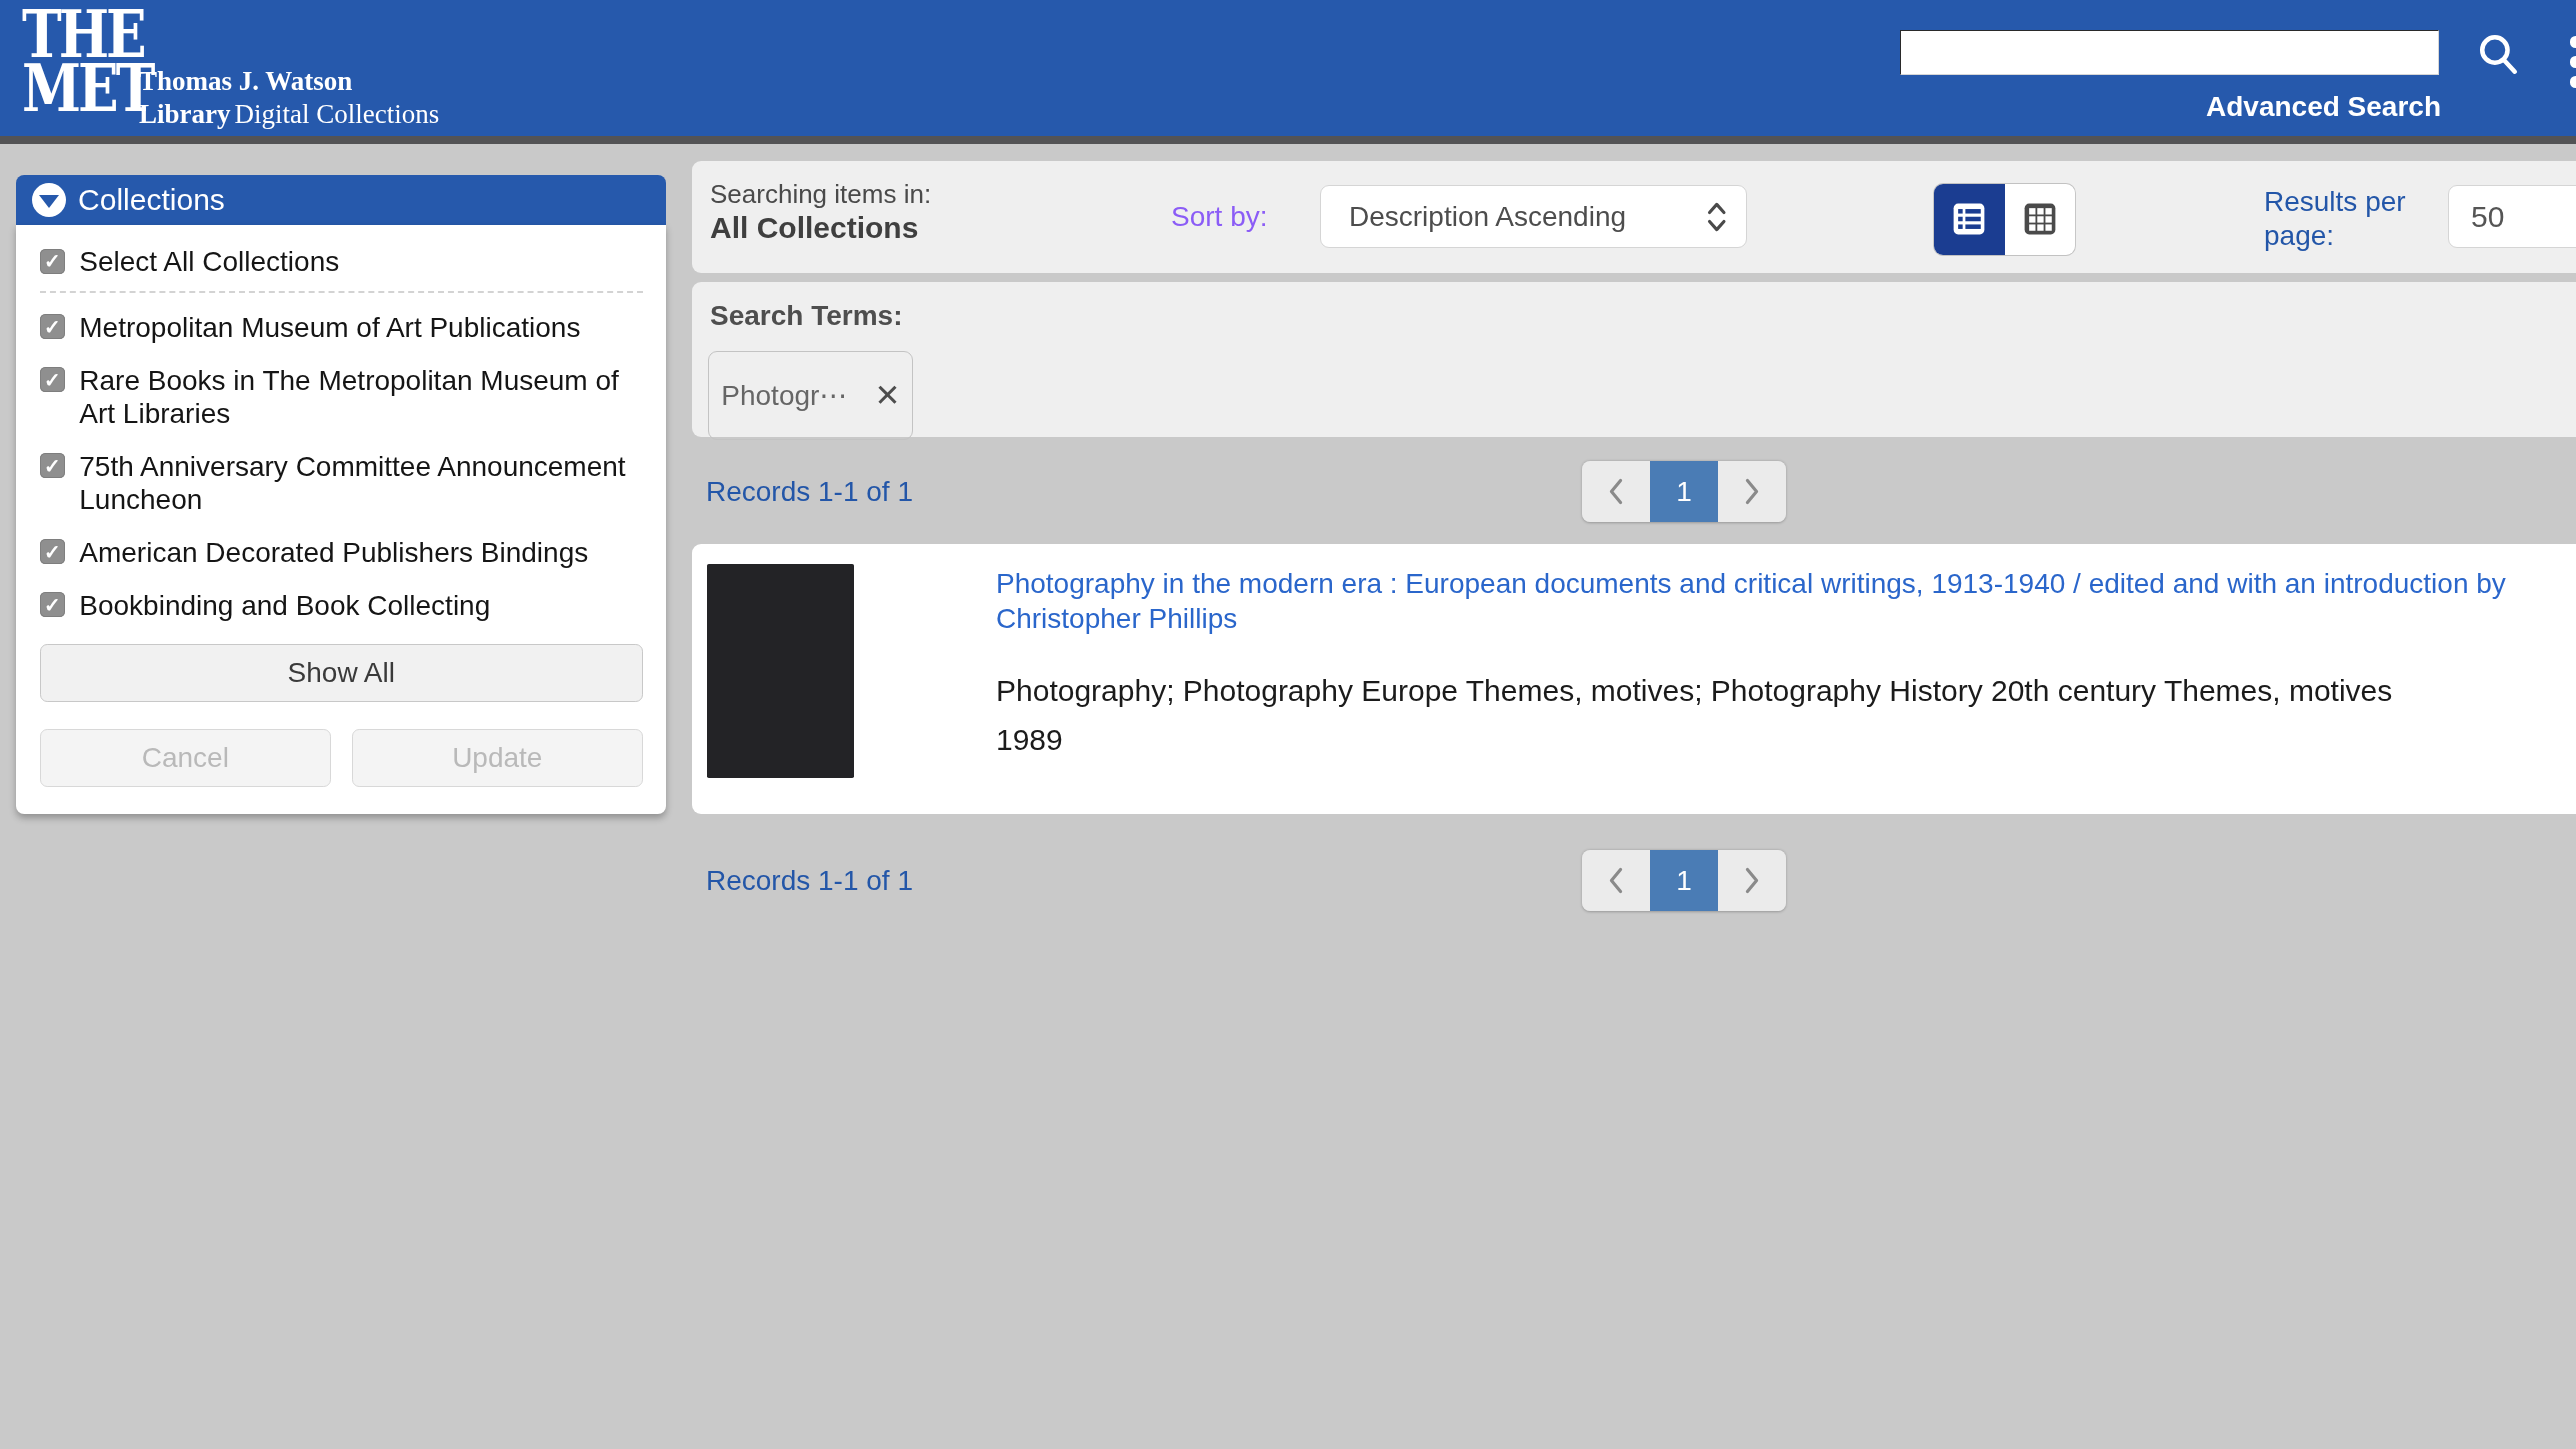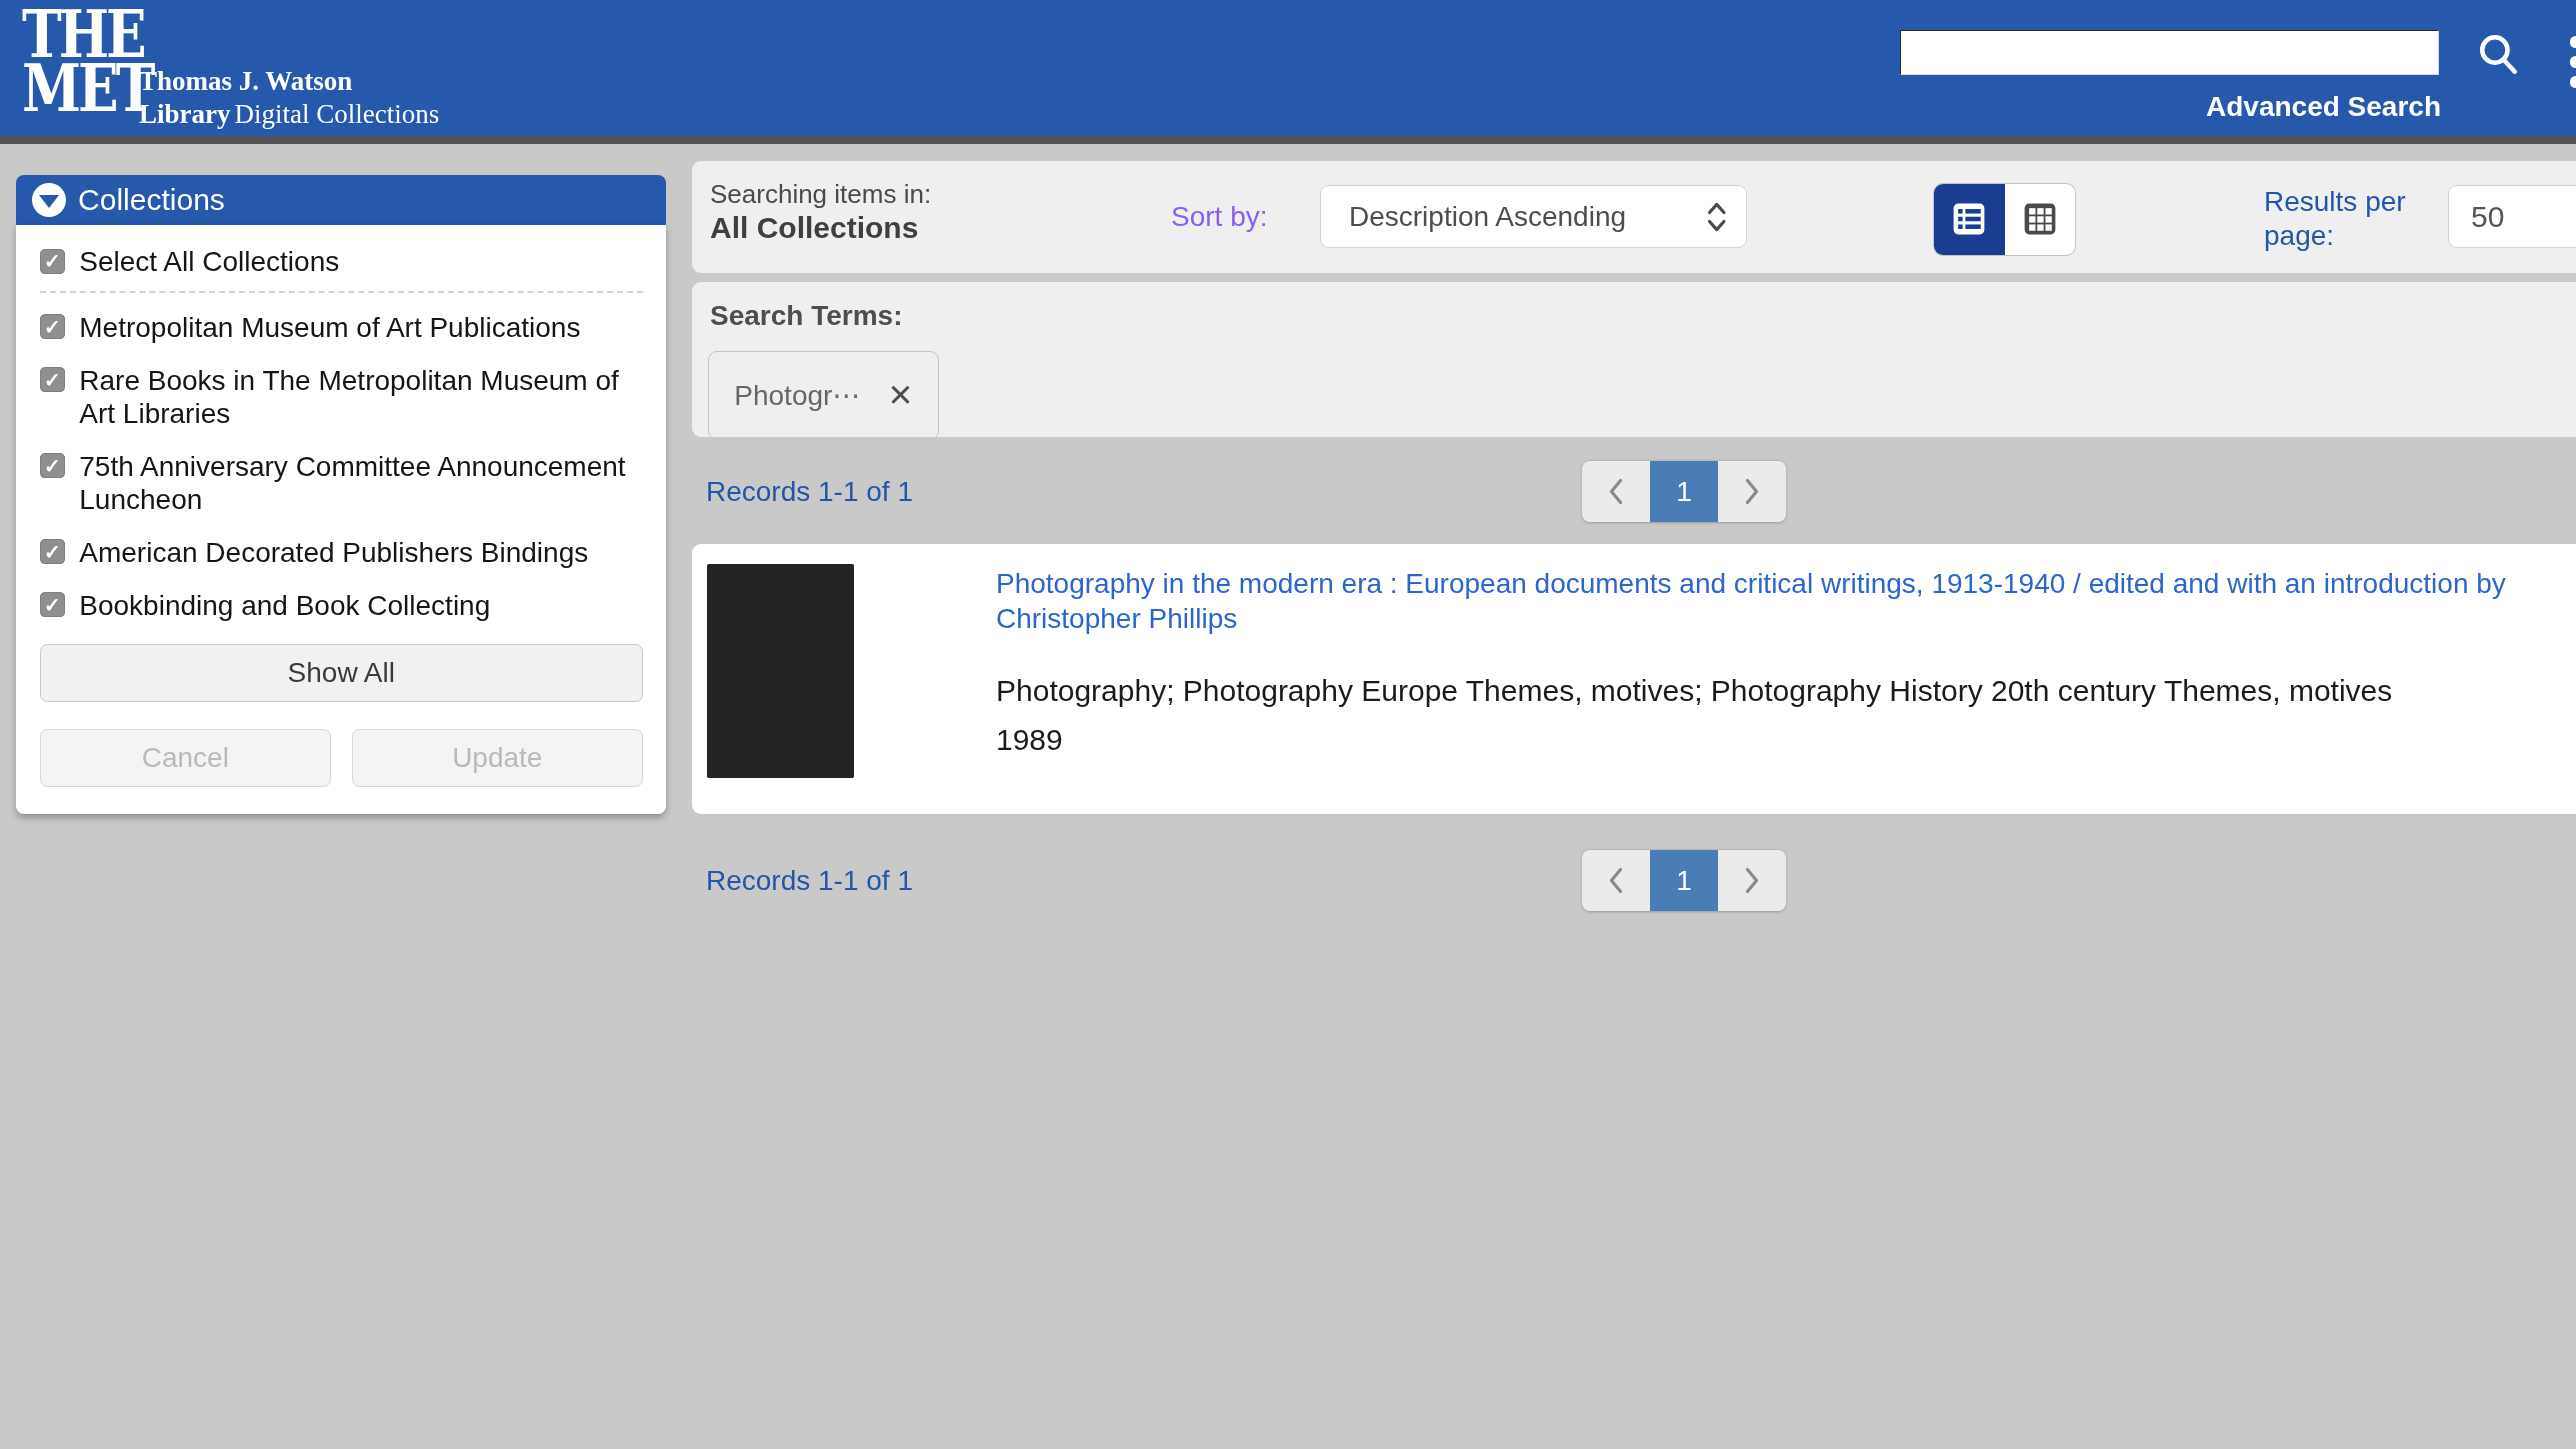--- a/index.html
+++ b/index.html
@@ -67,21 +67,21 @@
   .vt-btn{width:71px;height:71px;display:flex;align-items:center;justify-content:center;cursor:pointer;}
   .vt-active{background:#1b3d91;}
   .rpp-label{position:absolute;left:1572px;top:23.5px;width:176px;font-size:28px;line-height:34px;color:#2356a8;}
   .rpp-input{position:absolute;left:1756px;top:24.4px;width:213px;height:63px;background:#fff;
              border:1.8px solid #d5d5d5;border-radius:9px;font-size:30px;color:#555;
              padding:0 0 0 22px;box-sizing:border-box;outline:none;font-family:"Liberation Sans",sans-serif;}
 
   .terms-panel{left:692px;top:282px;width:1908px;height:155px;}
   .terms-label{position:absolute;left:18px;top:18px;font-size:28px;font-weight:bold;color:#4e4e4e;}
   .term-chip{position:absolute;left:16.3px;top:69px;height:89px;border:1.8px solid #c3c3c3;border-radius:9px;
-             display:flex;align-items:center;padding:0 25px;box-sizing:border-box;cursor:default;}
+             display:flex;align-items:center;padding:0 12px;box-sizing:border-box;cursor:default;}
   .chip-text{font-size:28px;color:#666;}
   .chip-x{margin-left:27px;font-size:31px;color:#4d4d4d;line-height:31px;cursor:pointer;}
 
   
   .records-row{position:absolute;left:706px;width:1176px;height:61px;}
   .row1{top:461px;} .row2{top:850px;}
   .records-link{position:absolute;left:0;top:14.5px;font-size:28px;color:#2356a8;text-decoration:none;cursor:pointer;}
   .pager{position:absolute;left:876px;top:0;height:61px;display:flex;border-radius:8.1px;overflow:hidden;
          box-shadow:0 0.9px 2.7px rgba(0,0,0,.25);}
   .pg-btn{width:68px;height:61px;background:#ebebeb;display:flex;align-items:center;justify-content:center;cursor:pointer;}

